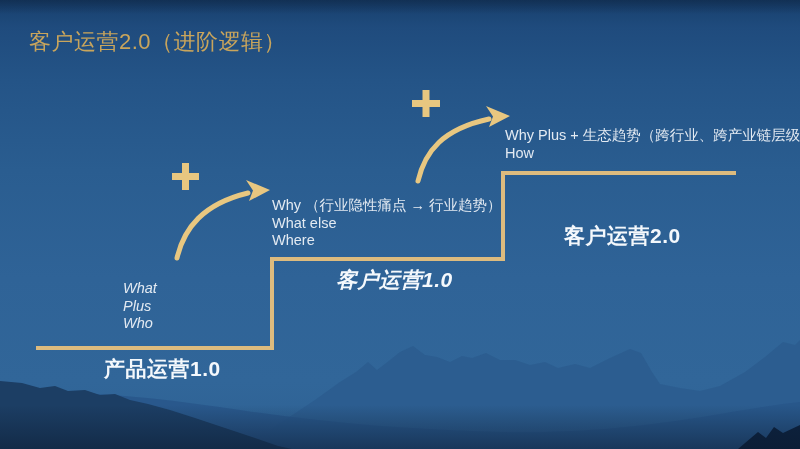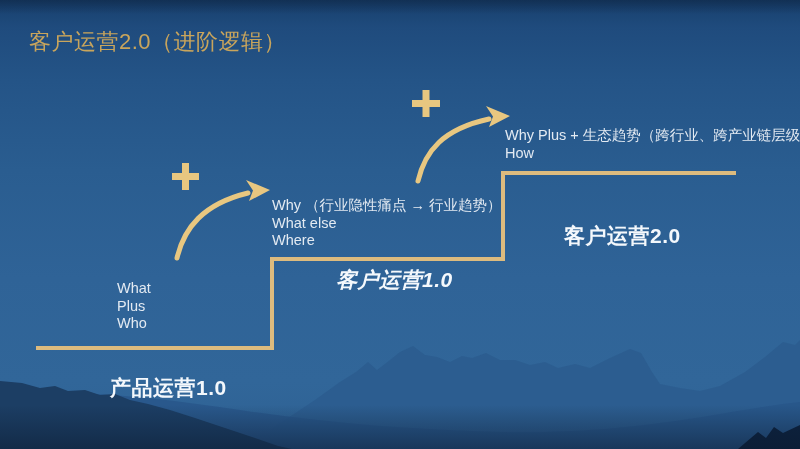--- a/index.html
+++ b/index.html
@@ -57,26 +57,26 @@
         <path d="M185.5,163 V190"></path>
     </g>
     <g stroke="#e8c780" stroke-width="7">
       <path d="M412,103.5 H440"></path>
         <path d="M426,90 V117"></path>
     </g>
   </svg>
 
   <div class="abs title">客户运营2.0（进阶逻辑）</div>
 
-  <div class="abs detail" style="left:117px;top:280px;">
+  <div class="abs detail" style="left:123px;top:280px;font-style:italic;">
     <span>What</span>
     <span>Plus</span>
     <span>Who</span>
   </div>
-  <div class="abs step-label" style="left:104px;top:374px;margin-left:6px;">产品运营1.0</div>
+  <div class="abs step-label" style="left:104px;top:355px;">产品运营1.0</div>
 
   <div class="abs detail" style="left:272px;top:197px;">
     <span>Why （行业隐性痛点 → 行业趋势）</span>
     <span>What else</span>
     <span>Where</span>
   </div>
   <div class="abs step-label" style="left:336px;top:266px;font-style:italic;">客户运营1.0</div>
 
   <div class="abs detail" style="left:505px;top:127px;">
     <span>Why Plus + 生态趋势（跨行业、跨产业链层级）</span>

